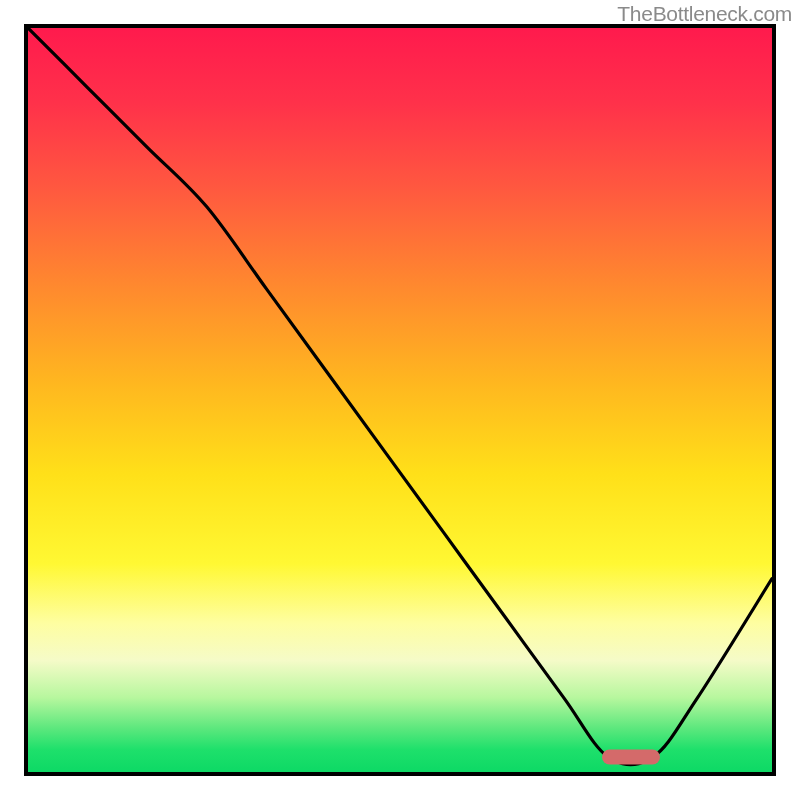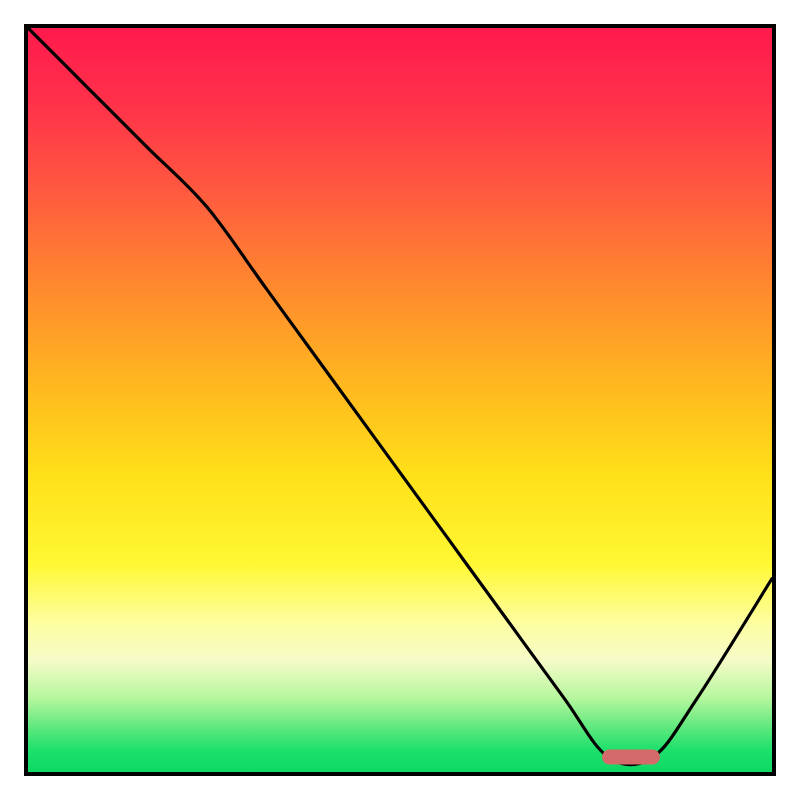--- a/index.html
+++ b/index.html
@@ -58,20 +58,21 @@
     color: #8a8a8a;
     font-weight: 500;
     letter-spacing: -0.3px;
   }
 </style>
 </head>
 <body>
 
 <div class="chart-frame">
 
+  <div class="watermark">TheBottleneck.com</div>
 
   <div class="plot-area">
 
     <svg class="line-svg" viewBox="0 0 744 744" preserveAspectRatio="none">
       <path id="curve-path" d="M 0 0 C 9.92 9.919999999999996, 39.68000000000001 39.679999999999964, 59.52 59.51999999999998 C 79.36 79.36, 99.2 99.20000000000009, 119.04 119.04000000000008 C 138.88 138.88000000000008, 158.72 154.99999999999997, 178.56 178.55999999999995 C 198.4 202.11999999999992, 218.24 233.11999999999998, 238.08 260.4 C 257.92 287.67999999999995, 277.76000000000005 314.9599999999999, 297.6 342.23999999999995 C 317.44 369.52, 337.28 396.79999999999995, 357.12 424.08 C 376.96000000000004 451.36, 396.80000000000007 478.64, 416.64000000000004 505.91999999999996 C 436.48 533.1999999999999, 456.32000000000005 560.48, 476.16 587.76 C 496 615.04, 518.3199999999999 646.04, 535.68 669.6 C 553.04 693.1600000000001, 565.44 719.2, 580.32 729.12 C 595.2 739.04, 610.0799999999999 739.04, 624.9599999999999 729.12 C 639.8399999999999 719.2, 649.76 699.36, 669.6 669.6 C 689.44 639.84, 731.6 570.4, 744 550.56" fill="none" stroke="#000000" stroke-width="3.2" stroke-linejoin="round" stroke-linecap="round"></path>
     </svg>
 
     <div class="marker" id="marker" style="left: 602.64px; top: 729.12px; background: rgb(212, 106, 106);"></div>
   </div>
 

